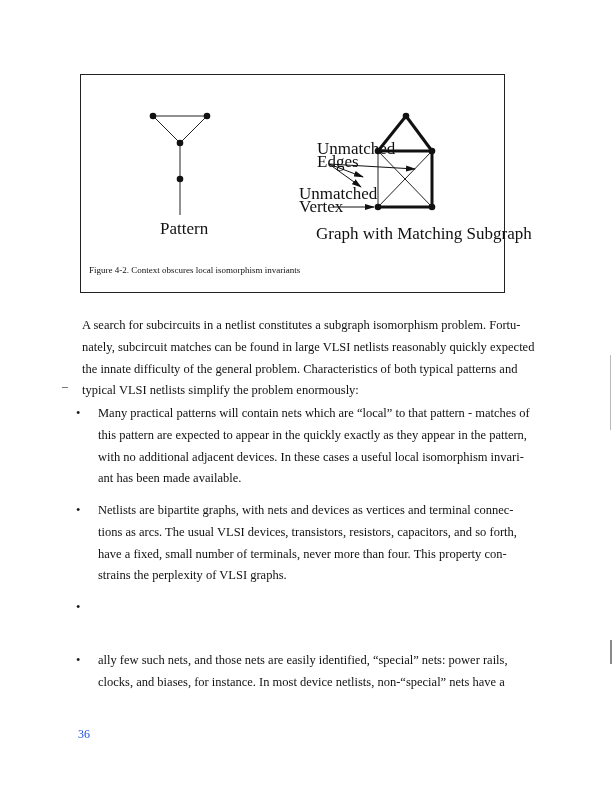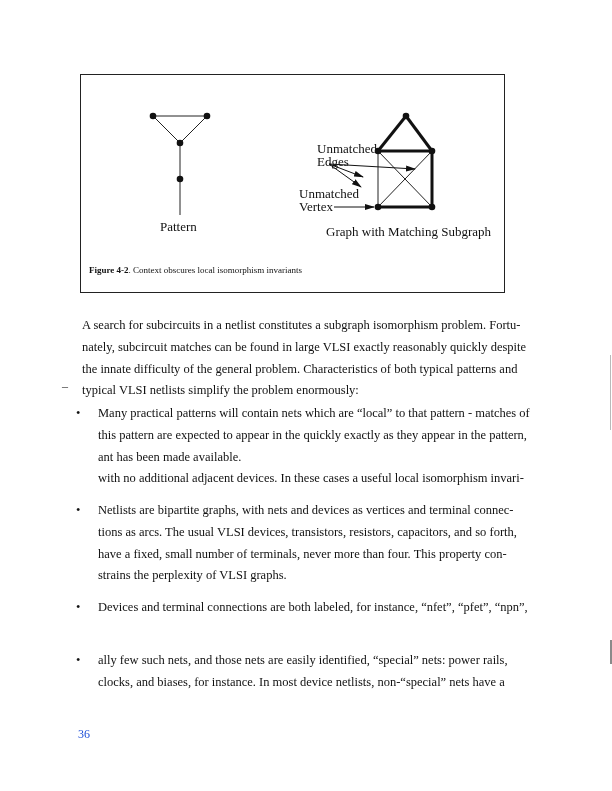--- a/index.html
+++ b/index.html
@@ -5,25 +5,25 @@
   html, body { margin: 0; padding: 0; }
   body {
     width: 612px; height: 791px; background: #ffffff; position: relative; overflow: hidden;
     font-family: "Liberation Serif", "DejaVu Serif", serif; color: #1a1a1a;
   }
   .figure-box {
     position: absolute; left: 80px; top: 74px; width: 423px; height: 217px;
     border: 1px solid #222;
   }
   .fig-svg { position: absolute; left: 0; top: 0; }
-  .fig-label { position: absolute; font-size: 13px; color: #111; white-space: nowrap; }
+  .fig-label { position: absolute; font-size: 17px; color: #111; white-space: nowrap; }
   .caption {
     position: absolute; left: 8px; top: 190px; font-size: 9px; color: #111; white-space: nowrap;
   }
-  .caption b { font-weight: bold; }
+  .caption b { font-weight: normal; }
   .body-text {
     position: absolute; left: 82px; width: 470px; font-size: 12.5px; line-height: 21.8px; color: #111;
   }
   .para { position: absolute; left: 82px; top: 315px; width: 470px; }
   .line { display: block; white-space: nowrap; }
   .bullet-item { position: absolute; left: 82px; width: 480px; }
   .bullet-dot { position: absolute; left: -6px; top: 0; width: 10px; }
   .bullet-text { position: absolute; left: 16px; top: 0; }
   .margin-mark { position: absolute; left: 62px; top: 379px; font-size: 12px; color: #333; }
   .page-number { position: absolute; left: 78px; top: 727px; font-size: 12px; color: #1d4ed8; }
@@ -78,60 +78,59 @@
 
   <div class="fig-label" style="left:236px; top:67px; line-height:13px;">
     <span class="line">Unmatched</span>
     <span class="line">Edges</span>
   </div>
   <div class="fig-label" style="left:218px; top:112px; line-height:13px;">
     <span class="line">Unmatched</span>
     <span class="line">Vertex</span>
   </div>
   <div class="fig-label" style="left:79px; top:144px;">Pattern</div>
-  <div class="fig-label" style="left:245px; top:149px;">Graph with Matching Subgraph</div>
+  <div class="fig-label" style="left:235px; top:149px;">Graph with Matching Subgraph</div>
 
   <div class="caption">
     <b>Figure 4-2</b><span>. Context obscures local isomorphism invariants</span>
   </div>
 </div>
 
 <div class="body-text para">
   <span class="line">A search for subcircuits in a netlist constitutes a subgraph isomorphism problem. Fortu-</span>
-  <span class="line">nately, subcircuit matches can be found in large VLSI exactly reasonably quickly despite</span>
+  <span class="line">nately, subcircuit matches can be found in large VLSI netlists reasonably quickly expected</span>
   <span class="line">the innate difficulty of the general problem. Characteristics of both typical patterns and</span>
   <span class="line">typical VLSI netlists simplify the problem enormously:</span>
 </div>
 
 <div class="margin-mark">–</div>
 
 <div class="body-text bullet-item" style="top:403px;">
   <span class="bullet-dot">•</span>
   <div class="bullet-text">
     <span class="line">Many practical patterns will contain nets which are “local” to that pattern - matches of</span>
     <span class="line">this pattern are expected to appear in the quickly exactly as they appear in the pattern,</span>
+    <span class="line">with no additional adjacent devices. In these cases a useful local isomorphism invari-</span>
     <span class="line">ant has been made available.</span>
-    <span class="line">with no additional adjacent devices. In these cases a useful local isomorphism invari-</span>
   </div>
 </div>
 
 <div class="body-text bullet-item" style="top:500px;">
   <span class="bullet-dot">•</span>
   <div class="bullet-text">
     <span class="line">Netlists are bipartite graphs, with nets and devices as vertices and terminal connec-</span>
     <span class="line">tions as arcs. The usual VLSI devices, transistors, resistors, capacitors, and so forth,</span>
     <span class="line">have a fixed, small number of terminals, never more than four. This property con-</span>
     <span class="line">strains the perplexity of VLSI graphs.</span>
   </div>
 </div>
 
 <div class="body-text bullet-item" style="top:597px;">
   <span class="bullet-dot">•</span>
   <div class="bullet-text">
-    <span class="line">Devices and terminal connections are both labeled, for instance, “nfet”, “pfet”, “npn”,</span>
   </div>
 </div>
 
 <div class="body-text bullet-item" style="top:650px;">
   <span class="bullet-dot">•</span>
   <div class="bullet-text">
     <span class="line">ally few such nets, and those nets are easily identified, “special” nets: power rails,</span>
     <span class="line">clocks, and biases, for instance. In most device netlists, non-“special” nets have a</span>
   </div>
 </div>

